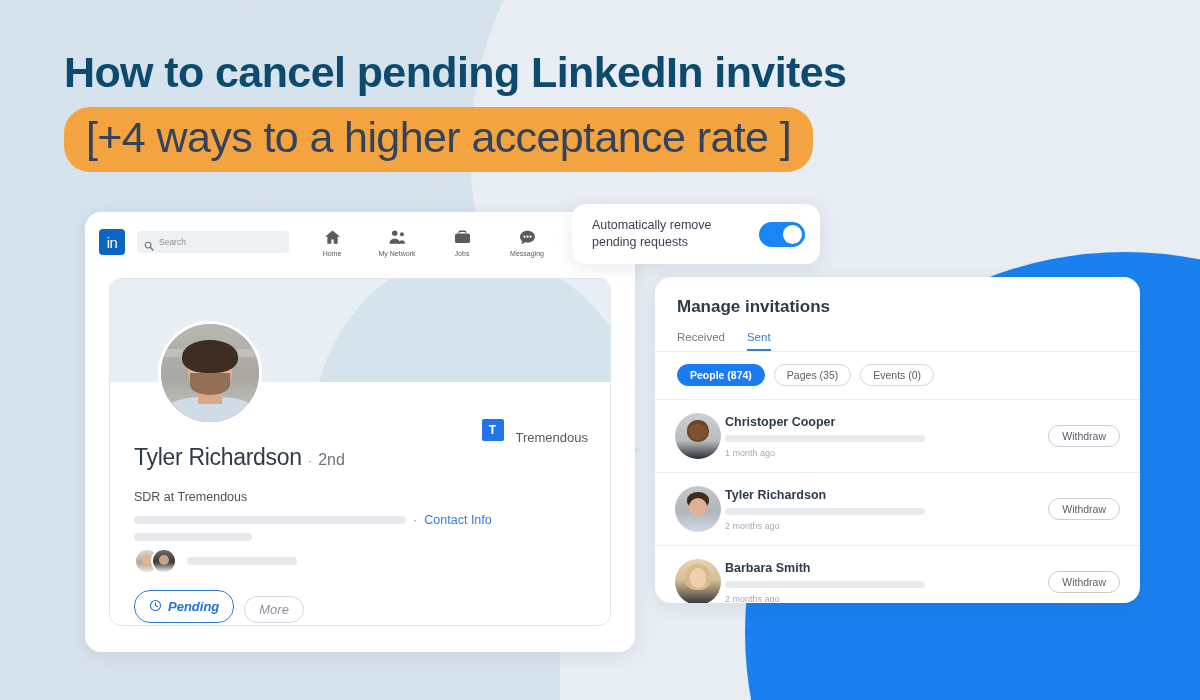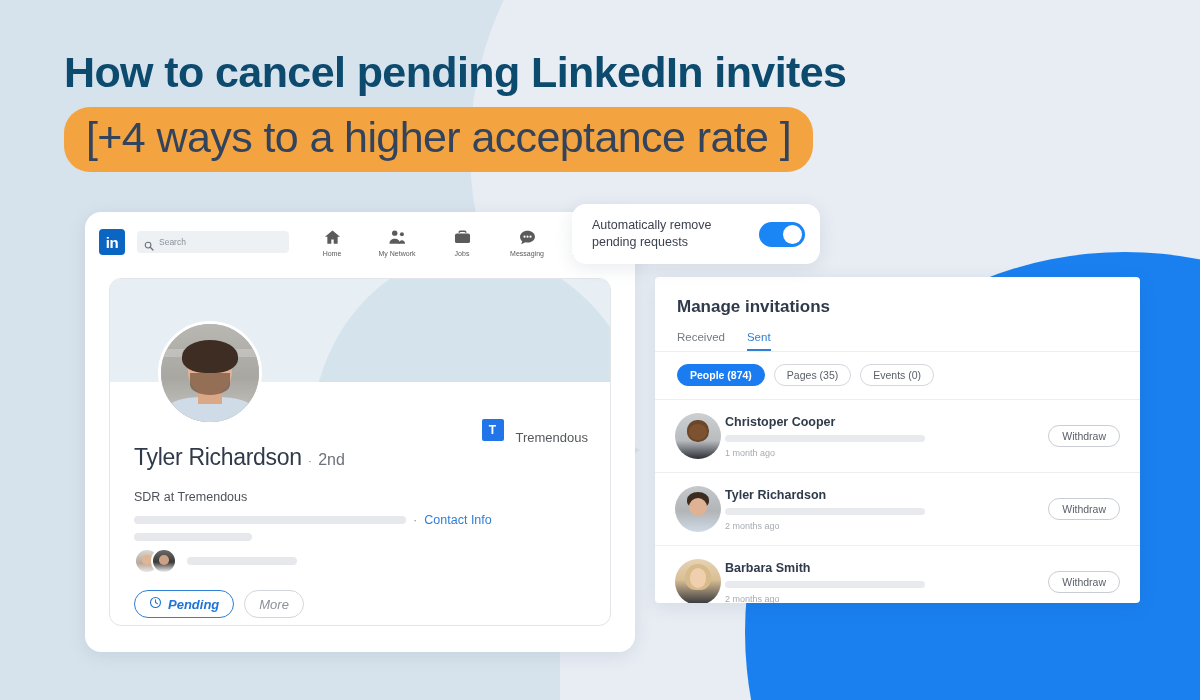--- a/index.html
+++ b/index.html
@@ -69,21 +69,21 @@
     border-radius: 16px;
   }
 
   
   #li-nav {
     position: absolute; left: 0; top: 0; width: 550px; height: 60px;
     display: flex; align-items: center; padding: 0 14px;
   }
   .li-logo {
     width: 26px; height: 26px; background: #0a66c2; border-radius: 4px;
-    color: #fff; font-size: 15px; font-weight: 700; letter-spacing: -.5px;
+    color: #fff; font-size: 15px; font-weight: 400; letter-spacing: -.5px;
     display: flex; align-items: center; justify-content: center;
     font-family: "Liberation Sans", sans-serif;
   }
   .li-search {
     margin-left: 12px; width: 152px; height: 22px;
     background: #eef1f4; border-radius: 4px;
     display: flex; align-items: center; padding: 0 7px; gap: 5px;
   }
   .li-search .sicon { width: 10px; height: 10px; flex: none; }
   .li-search-text { font-size: 8.5px; color: #8b9199; }
@@ -150,21 +150,21 @@
   .ma1 { background: linear-gradient(180deg,#ddd7d0 0%,#b8a89a 60%,#e9e7e4 100%); }
   .ma1::after { content:''; position:absolute; left:26%; top:22%; width:48%; height:46%; border-radius:50%; background:#e0b596; }
   .ma2 { background: linear-gradient(180deg,#6b6a68 0%,#3b3a38 55%,#efefef 100%); }
   .ma2::after { content:''; position:absolute; left:28%; top:24%; width:44%; height:44%; border-radius:50%; background:#caa184; }
   .p-actions { display: flex; gap: 10px; margin-top: 16px; }
   .btn-pill {
     border-radius: 16px; padding: 5px 14px; font-size: 13px;
     display: inline-flex; align-items: center; gap: 6px; background: #fff; font-style: italic;
   }
   .btn-pending { border: 1.5px solid #2f7fd6; color: #2174d4; font-weight: 700; }
-  .btn-more { border: 1.5px solid #d2d6db; color: #8b9199; }
+  .btn-more { border: 1.5px solid #d2d6db; color: #8b9199; margin-top: 6px; }
 
   
   #toggle-card {
     position: absolute; left: 572px; top: 204px; z-index: 8;
     width: 248px; height: 60px; border-radius: 14px;
     display: flex; align-items: center; justify-content: space-between;
     padding: 0 15px 0 20px;
   }
   .toggle-label { font-size: 12.5px; color: #3b4350; line-height: 1.35; }
   .toggle-switch {
@@ -172,21 +172,21 @@
     position: relative; flex: none;
   }
   .toggle-knob {
     position: absolute; right: 3px; top: 3px;
     width: 19px; height: 19px; border-radius: 50%; background: #fff;
   }
 
   
   #invites-card {
     position: absolute; left: 655px; top: 277px; z-index: 6;
-    width: 485px; height: 326px; border-radius: 4px; overflow: hidden;
+    width: 485px; height: 326px; border-radius: 16px; overflow: hidden;
   }
   #inv-head { padding: 20px 22px 0 22px; }
   .inv-title { font-size: 17px; font-weight: 700; color: #2f3a4a; }
   .inv-tabs { display: flex; gap: 22px; margin-top: 14px; }
   .inv-tab { font-size: 11.5px; color: #747a82; padding-bottom: 6px; }
   .inv-tab.active { color: #2f7fd6; border-bottom: 2px solid #2f7fd6; }
   .inv-divider { height: 1px; background: #eceef1; }
   .inv-filters { display: flex; gap: 9px; padding: 12px 22px 13px 22px; }
   .chip { font-size: 10.5px; padding: 4px 12px; border-radius: 12px; border: 1px solid #d4d8dd; color: #5b6views; }
   .chip { color: #5b6068; background: #fff; }

